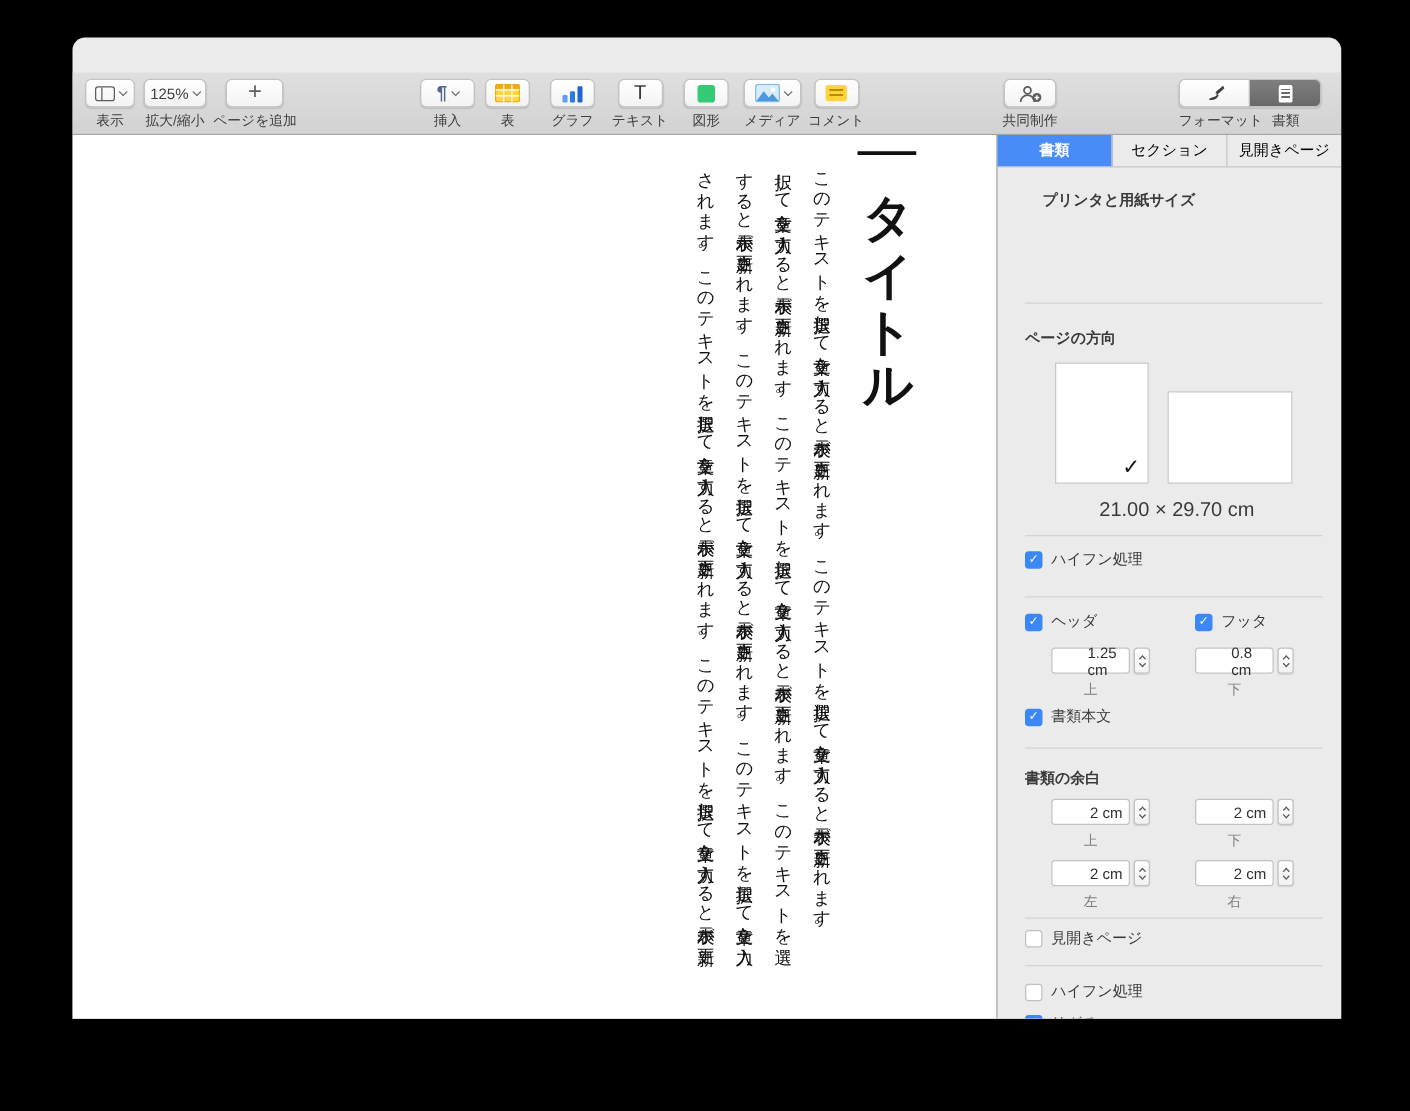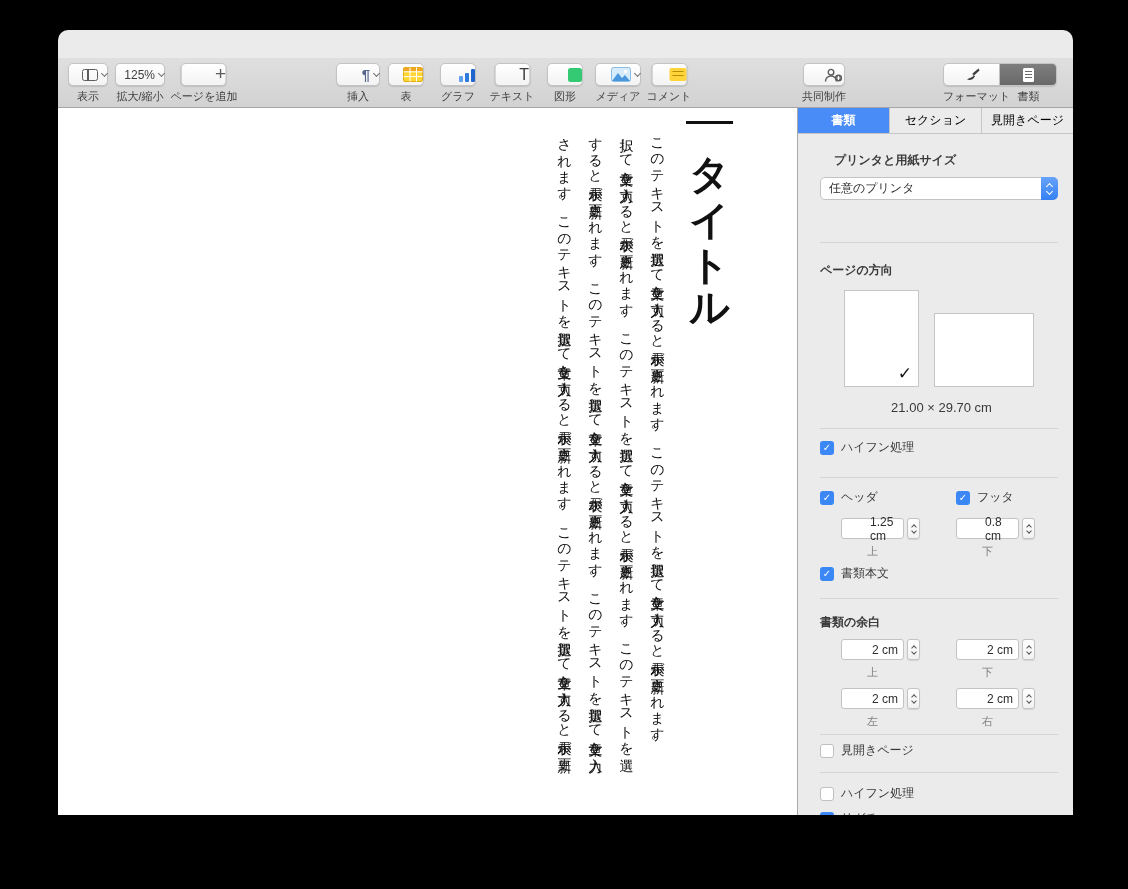--- a/index.html
+++ b/index.html
@@ -28,21 +28,21 @@
                        background:#f7a239; transform:rotate(40deg); }
   .wtitle .status { color:#9b9b9b; }
 
   
   .toolbar { position:absolute; left:0; top:28px; right:0; height:50px;
              background:linear-gradient(#dfdfdf,#d2d2d2); border-bottom:1px solid #a6a6a6; }
   .tbtn { position:absolute; top:5px; transform:translateX(-50%); display:flex;
           flex-direction:column; align-items:center; }
   .tbtn-box { height:23px; border-radius:5px; background:linear-gradient(#ffffff,#f3f3f3);
               border:1px solid #c3c3c3; box-shadow:0 1px 1px rgba(0,0,0,.12);
-              display:flex; align-items:center; justify-content:flex-end; gap:4px; }
+              display:flex; align-items:center; justify-content:center; gap:4px; }
   .tbtn-label { margin-top:3px; font-size:11px; color:#3e3e3e; white-space:nowrap; }
   .chev { width:5px; height:5px; border-right:1.5px solid #707070; border-bottom:1.5px solid #707070;
           display:inline-block; transform:rotate(45deg); margin-top:-3px; }
   .ic-view { width:16px; height:12px; border:1.5px solid #5c5c5c; border-radius:2.5px; position:relative; }
   .ic-view::before { content:""; position:absolute; left:4px; top:0; bottom:0; width:1.5px; background:#5c5c5c; }
   .zoomtxt { font-size:12px; color:#3e3e3e; }
   .ic-plus { font-size:19px; font-weight:300; color:#5c5c5c; line-height:1; margin-top:-2px; }
   .ic-pilcrow { font-size:15px; color:#56678d; font-weight:600; }
   .ic-T { font-size:16px; color:#3c3c3c; font-weight:500; }
   .ic-shape { width:14px; height:14px; border-radius:2.5px; background:#34c973; }
@@ -96,21 +96,21 @@
   .sel-val { flex:1; font-size:12px; color:#2d2d2d; padding-left:8px; }
   .sel-cap { width:17px; height:23px; margin:-1px -1px -1px 0; border-radius:0 5px 5px 0;
              background:linear-gradient(#67a3f9,#3580f4); display:flex; flex-direction:column;
              align-items:center; justify-content:center; gap:2px; }
   .wchev { width:5px; height:5px; border-right:1.6px solid #fff; border-bottom:1.6px solid #fff; }
   .wchev.up { transform:rotate(-135deg); margin-bottom:-1px; }
   .wchev.dn { transform:rotate(45deg); margin-top:-1px; }
 
   .thumb { position:absolute; background:#fff; border:1px solid #c6c6c6; }
   .bigcheck { position:absolute; right:6px; bottom:2px; font-size:17px; font-weight:700; color:#151515; }
-  .sizelabel { position:absolute; left:0; right:16px; text-align:center; font-size:13px; color:#3a3a3a;margin-left:28px; }
+  .sizelabel { position:absolute; left:0; right:16px; text-align:center; font-size:16px; color:#3a3a3a;margin-left:28px; }
 
   .cbrow { position:absolute; display:flex; align-items:center; gap:7px; }
   .cb { width:14px; height:14px; border-radius:3px; display:flex; align-items:center;
         justify-content:center; }
   .cb.on { background:#3b87f6; }
   .cb.on i { color:#fff; font-style:normal; font-size:10px; font-weight:700; line-height:1; }
   .cb.off { background:#fff; border:1px solid #c0c0c0; }
   .cbl { font-size:12px; color:#3a3a3a; }
 
   .field { position:absolute; height:21px; background:#fff; border:1px solid #c3c3c3;
@@ -253,27 +253,20 @@
   <div class="sidebar">
     <div class="tabs">
       <div class="tab sel">書類</div>
       <div class="tab">セクション</div>
       <div class="tab">見開きページ</div>
     </div>
     <div class="panel">
 
       <div class="sb-abs heading" style="left:36px;top:18px">プリンタと用紙サイズ</div>
 
-      <div class="select" style="top:43px">
-        <span class="sel-val">任意のプリンタ</span>
-        <span class="sel-cap">
-            <i class="wchev up"></i>
-            <i class="wchev dn"></i>
-          </span>
-      </div>
 
       <div class="divider" style="top:108px"></div>
 
       <div class="sb-abs heading" style="left:22px;top:128px">ページの方向</div>
       <div class="thumb" style="left:46px;top:156px;width:75px;height:97px">
         <span class="bigcheck">✓</span>
       </div>
       <div class="thumb" style="left:136px;top:179px;width:100px;height:74px"></div>
       <div class="sizelabel" style="top:266px">21.00 × 29.70 cm</div>
 

